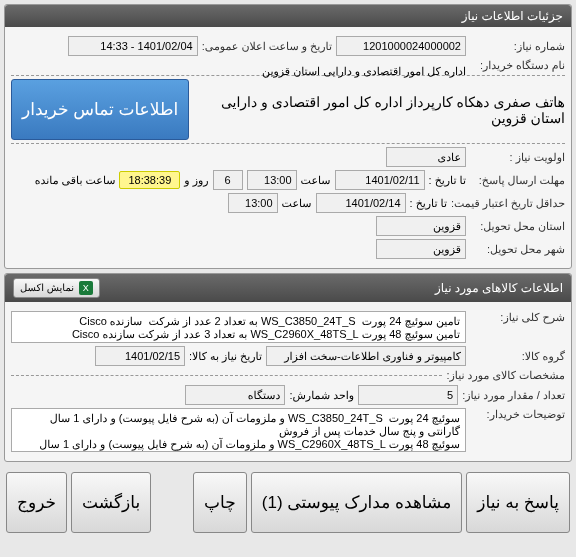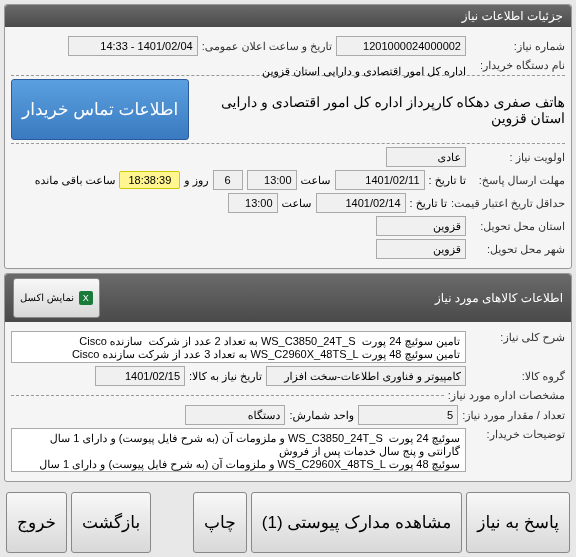--- a/index.html
+++ b/index.html
@@ -164,42 +164,42 @@
       <span class="label">شهر محل تحویل:</span>
       <input class="field field-ro" style="width: 90px;" readonly="" value="قزوین">
     </div>
 
   </div>
 </div>
 
 <div class="panel">
   <div class="panel-header" style="display:flex;justify-content:space-between;align-items:center">
     <span>اطلاعات کالاهای مورد نیاز</span>
-    <button class="btn" style="padding:12px 6px;font-size:10px">
+    <button class="btn" style="padding:2px 6px;font-size:10px">
       <span class="icon-excel">X</span>
       <span>نمایش اکسل</span>
     </button>
   </div>
   <div class="panel-body">
 
     <div class="row" style="align-items:flex-start">
       <span class="label">شرح کلی نیاز:</span>
       <textarea class="textarea" rows="2" readonly="" style="">تامین سوئیچ 24 پورت  WS_C3850_24T_S به تعداد 2 عدد از شرکت  سازنده Cisco
 تامین سوئیچ 48 پورت WS_C2960X_48TS_L به تعداد 3 عدد از شرکت سازنده Cisco</textarea>
     </div>
 
     <div class="row">
       <span class="label">گروه کالا:</span>
       <input class="field field-ro" style="width: 200px;" readonly="" value="کامپیوتر و فناوری اطلاعات-سخت افزار">
       <span style="min-width:auto;">تاریخ نیاز به کالا:</span>
       <input class="field field-ro" style="width: 90px;" readonly="" value="1401/02/15">
     </div>
 
     <div class="row">
-      <span class="label">مشخصات اداره مورد نیاز:</span>
+      <span class="label">مشخصات کالای مورد نیاز:</span>
       <span class="dash-line"></span>
     </div>
 
     <div class="row">
       <span class="label">تعداد / مقدار مورد نیاز:</span>
       <input class="field field-ro" style="width: 100px;" readonly="" value="5">
       <span style="min-width:auto;">واحد شمارش:</span>
       <input class="field field-ro" style="width: 100px;" readonly="" value="دستگاه">
     </div>
 

